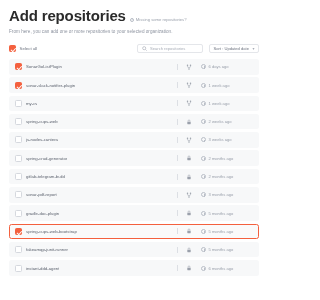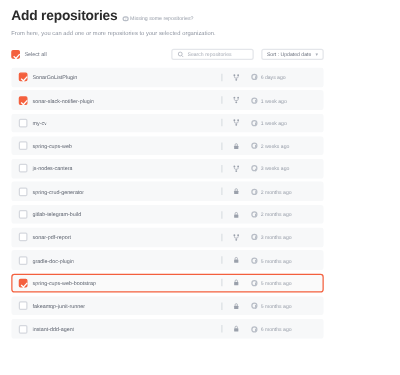--- a/index.html
+++ b/index.html
@@ -7,21 +7,21 @@
     width: 268px; height: 300px;
     background: #ffffff;
     font-family: "Liberation Sans", sans-serif;
     overflow: hidden;
   }
   .page { padding: 7px 9px 0 9px; position: relative; height: 100%; }
 
   
   .title-row { display: flex; align-items: baseline; gap: 4px; }
   .page-title {
-    font-size: 11px; font-weight: bold; color: #2b2b2b;
+    font-size: 15px; font-weight: bold; color: #2b2b2b;
     letter-spacing: -0.15px;
   }
   .missing-link {
     display: flex; align-items: center; gap: 1.5px;
     font-size: 4.2px; color: #9aa0ab; position: relative; top: -0.5px;
   }
   .q-icon {
     width: 4.5px; height: 4.5px; border-radius: 50%;
     border: 0.5px solid #b9bec7; color: #b9bec7;
     font-size: 3.4px; line-height: 3.8px; text-align: center;

